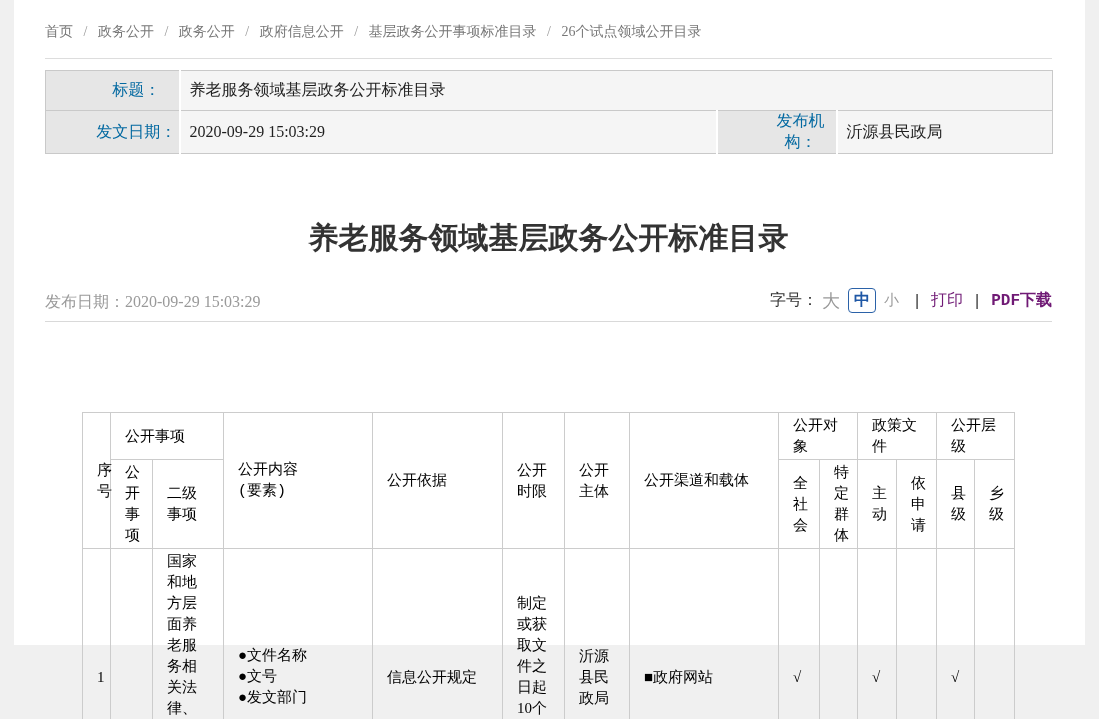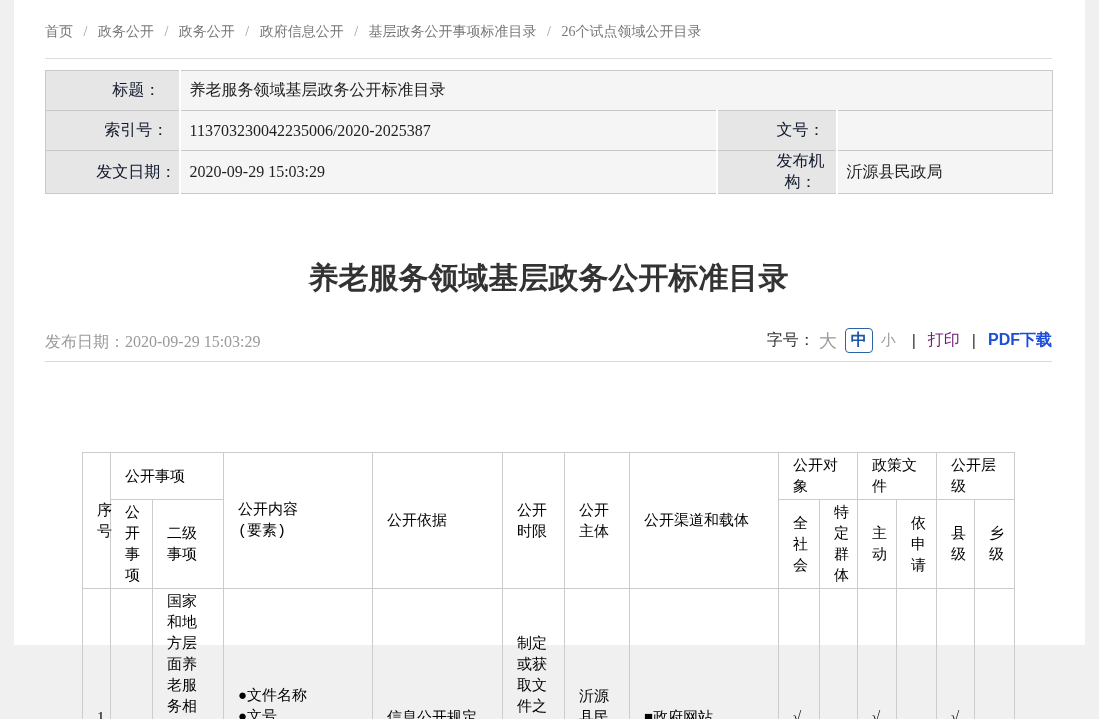--- a/index.html
+++ b/index.html
@@ -14,37 +14,37 @@
   .crumbs .sep { color:#999999; margin:0 7px; }
 
   .rule1 { border-top:1px solid #dddddd; margin-top:16px; }
   .rule2 { border-top:1px solid #d9d9d9; margin-top:8px; }
 
   
   .meta-table { margin-top:11px; width:1007px; border-collapse:collapse; table-layout:fixed;
                 border:1px solid #c9c9c9; font-size:16px; }
   .meta-table td { height:40px; border-bottom:1px solid #c9c9c9; border-left:2px solid #ffffff; }
   .meta-table td:first-child { border-left:none; }
-  .meta-table .lbl { background:#e6e6e6; color:#0f172a; text-align:center;padding-left:48px; }
+  .meta-table .lbl { background:#e6e6e6; color:#0369a1; text-align:center;padding-left:48px; }
   .meta-table .val { background:#f5f5f5; color:#1f1f1f; text-align:left; padding-left:9px; }
 
   
   .article-title { margin-top:68px; text-align:center; font-family:"Liberation Sans", sans-serif;
                    font-weight:bold; font-size:30px; color:#333333; line-height:32px; }
   .info-bar { margin-top:29px; display:flex; justify-content:space-between; align-items:flex-end; height:30px; }
   .pub-date { font-size:16px; color:#9a9a9a; }
   .controls { font-family:"Liberation Sans", sans-serif; font-size:16px; color:#333333;
               display:flex; align-items:center;margin-top:24px; }
   .controls .sz-large { color:#999999; font-size:18px; margin:0 4px; cursor:pointer; }
   .controls .sz-medium { color:#1e57a5; border:1px solid #2b62a8; border-radius:4px;
                          padding:1px 5px; font-size:16px; font-weight:bold; margin:0 4px; cursor:pointer; }
   .controls .sz-small { color:#999999; font-size:15px; margin:0 4px; cursor:pointer; }
   .controls .pipe { color:#333333; margin:0 12px; }
   .controls .print { color:#701a75; cursor:pointer; }
-  .controls .pdf { color:#1d4ed8; font-weight:bold; cursor:pointer; }
+  .controls .pdf { color:#701a75; font-weight:bold; cursor:pointer;font-family:Liberation Mono, monospace; }
 
   
   .main-table { margin-top:90px; margin-left:68px; width:932px; border-collapse:collapse;
                 table-layout:fixed; font-size:15px; color:#000000; line-height:21px; }
   .main-table th, .main-table td { border:1px solid #cccccc; font-weight:normal;
                 text-align:left; vertical-align:middle; padding:2px 14px; word-break:break-all; }
   .main-table tr.hrow1 { height:36px; }
   .main-table tr.hrow2 { height:64px; }
   .main-table tr.drow { height:190px; }
   .preline { white-space:pre-line;font-family:Liberation Mono, monospace; }
@@ -75,26 +75,20 @@
       <colgroup>
           <col style="width:134px">
           <col style="width:537px">
           <col style="width:120px">
           <col style="width:216px">
         </colgroup>
       <tbody>
           <tr>
         <td class="lbl">标题：</td>
         <td class="val" colspan="3">养老服务领域基层政务公开标准目录</td>
-      </tr>
-      <tr>
-        <td class="lbl">索引号：</td>
-        <td class="val">113703230042235006/2020-2025387</td>
-        <td class="lbl">文号：</td>
-        <td class="val"></td>
       </tr>
       <tr>
         <td class="lbl">发文日期：</td>
         <td class="val">2020-09-29 15:03:29</td>
         <td class="lbl">发布机构：</td>
         <td class="val">沂源县民政局</td>
       </tr>
     </tbody>
       </table>
 

